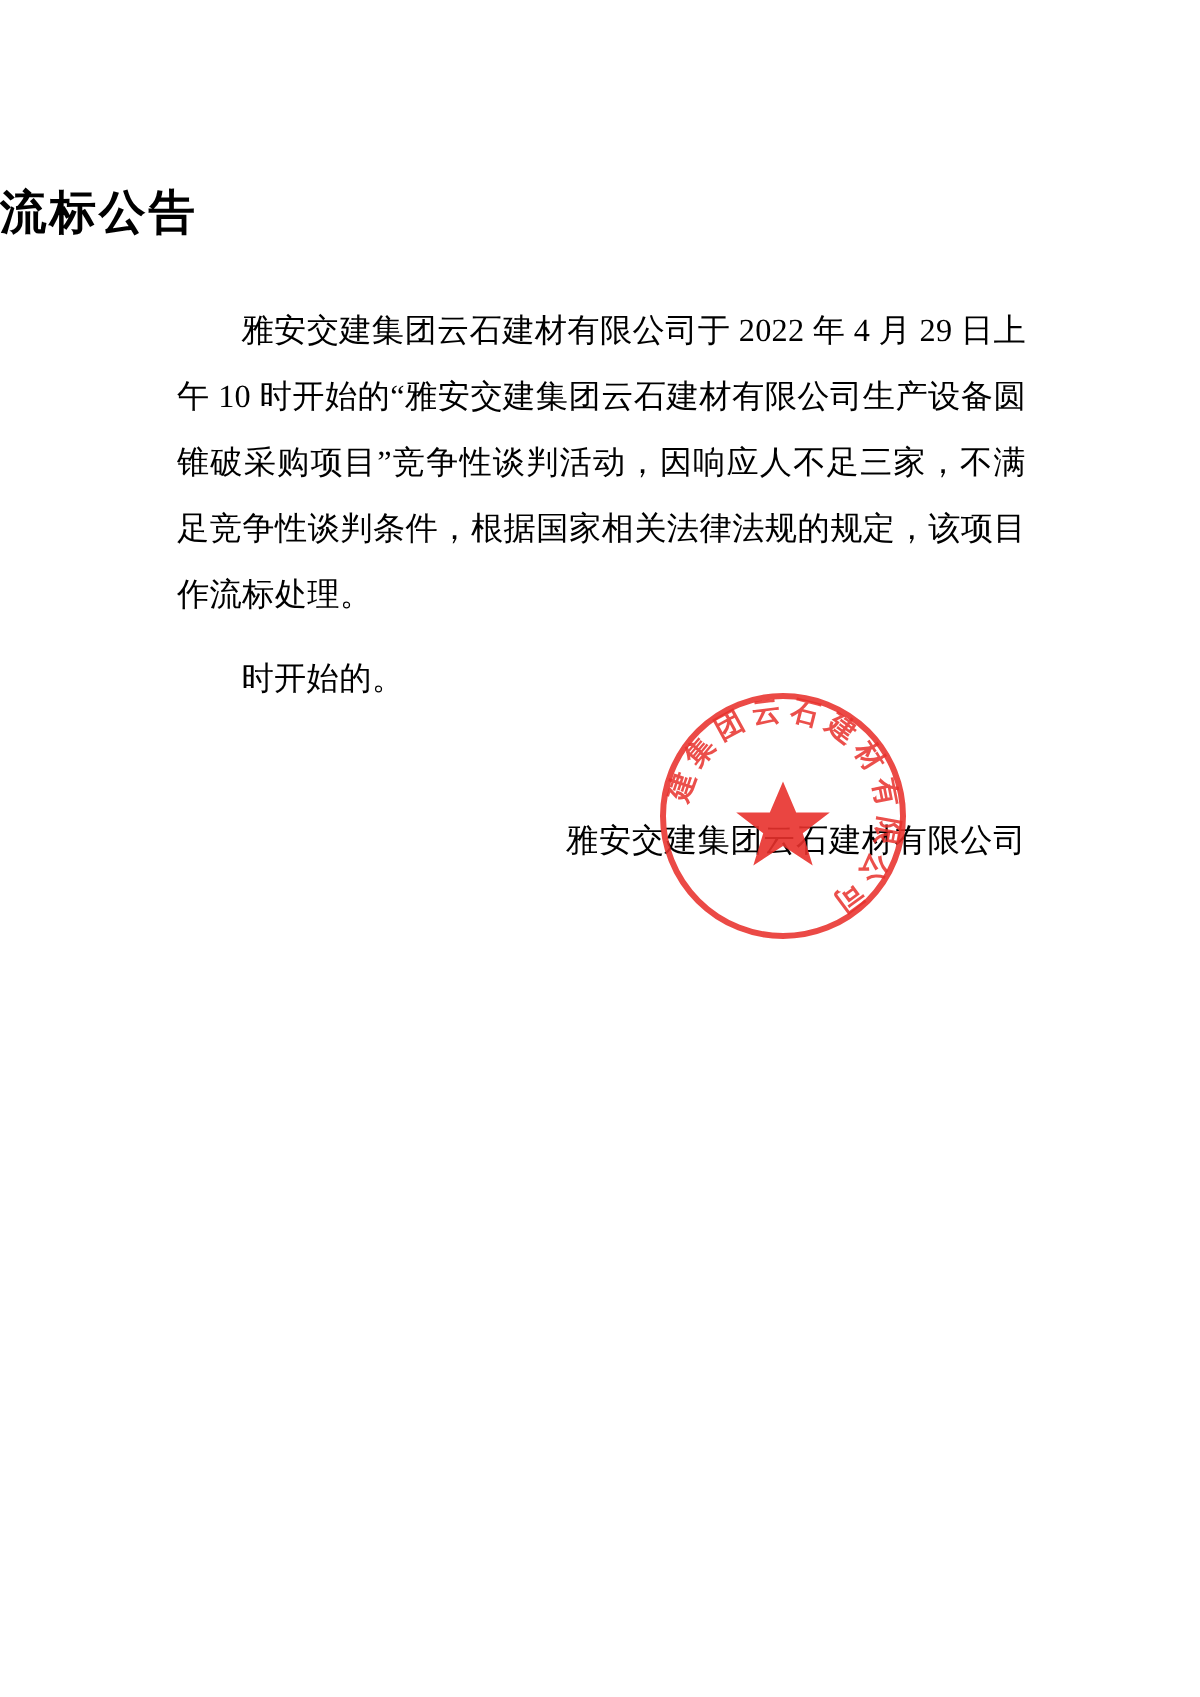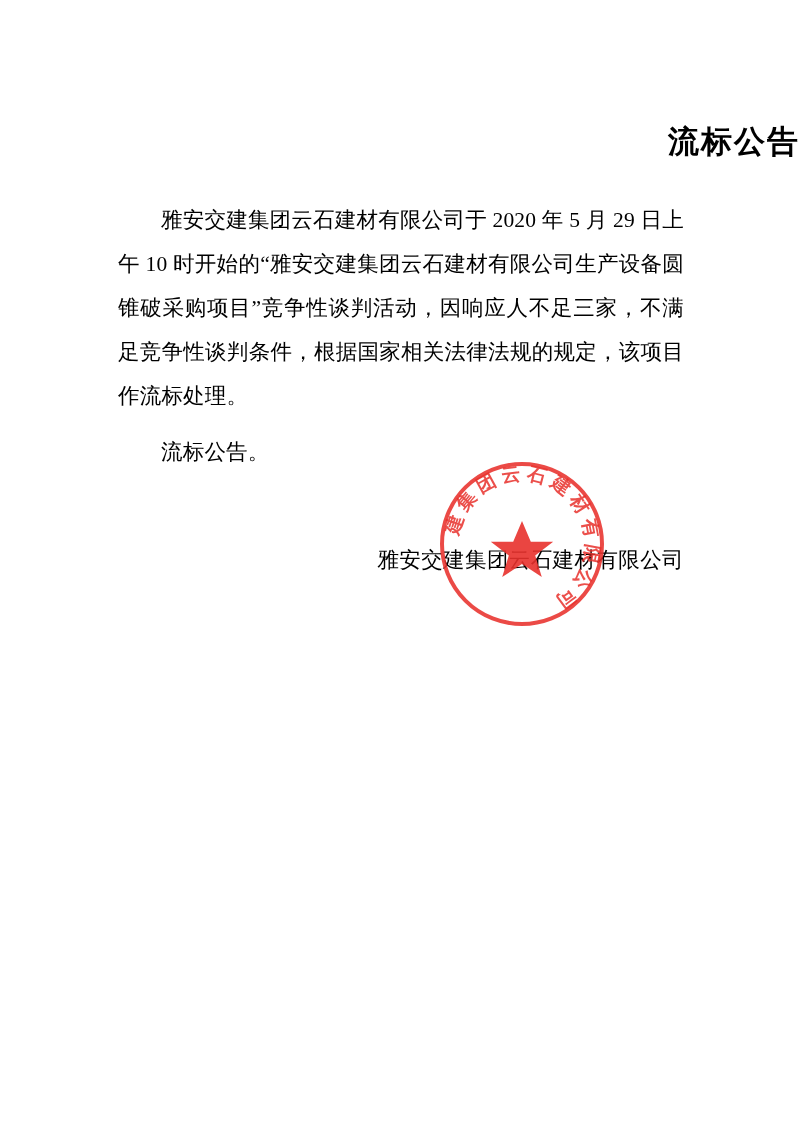--- a/index.html
+++ b/index.html
@@ -22,21 +22,21 @@
     width: 800px;
     height: 1131px;
     background: #ffffff;
   }
 
   .doc-title {
     position: absolute;
     top: 100px;
     left: 0;
     width: 800px;
-    text-align: right;
+    text-align: left;
     font-size: 31px;
     font-weight: bold;
     letter-spacing: 2px;
     font-family: "Liberation Serif", "DejaVu Serif", serif;
   }
 
   .body-block {
     position: absolute;
     top: 198px;
     left: 118px;
@@ -84,22 +84,22 @@
   .seal svg { display: block; }
 </style>
 </head>
 <body>
 
 <div class="page">
 
   <h1 class="doc-title">流标公告</h1>
 
   <div class="body-block">
-    <p class="para">雅安交建集团云石建材有限公司于 2020 年 5 月 29 日上午 10 时开始的“雅安交建集团云石建材有限公司生产设备圆锥破采购项目”竞争性谈判活动，因响应人不足三家，不满足竞争性谈判条件，根据国家相关法律法规的规定，该项目作流标处理。</p>
-    <p class="para">流标公告。</p>
+    <p class="para">雅安交建集团云石建材有限公司于 2022 年 4 月 29 日上午 10 时开始的“雅安交建集团云石建材有限公司生产设备圆锥破采购项目”竞争性谈判活动，因响应人不足三家，不满足竞争性谈判条件，根据国家相关法律法规的规定，该项目作流标处理。</p>
+    <p class="para">时开始的。</p>
   </div>
 
   <div class="signature-block">
     <div class="sign-line">雅安交建集团云石建材有限公司</div>
   </div>
 
   <div class="seal">
     <svg width="170" height="170" viewBox="0 0 170 170" xmlns="http://www.w3.org/2000/svg">
       <defs>
         <path id="sealArc" d="M 85,85 m -64,0 a 64,64 0 1,1 128,0 a 64,64 0 1,1 -128,0"></path>

